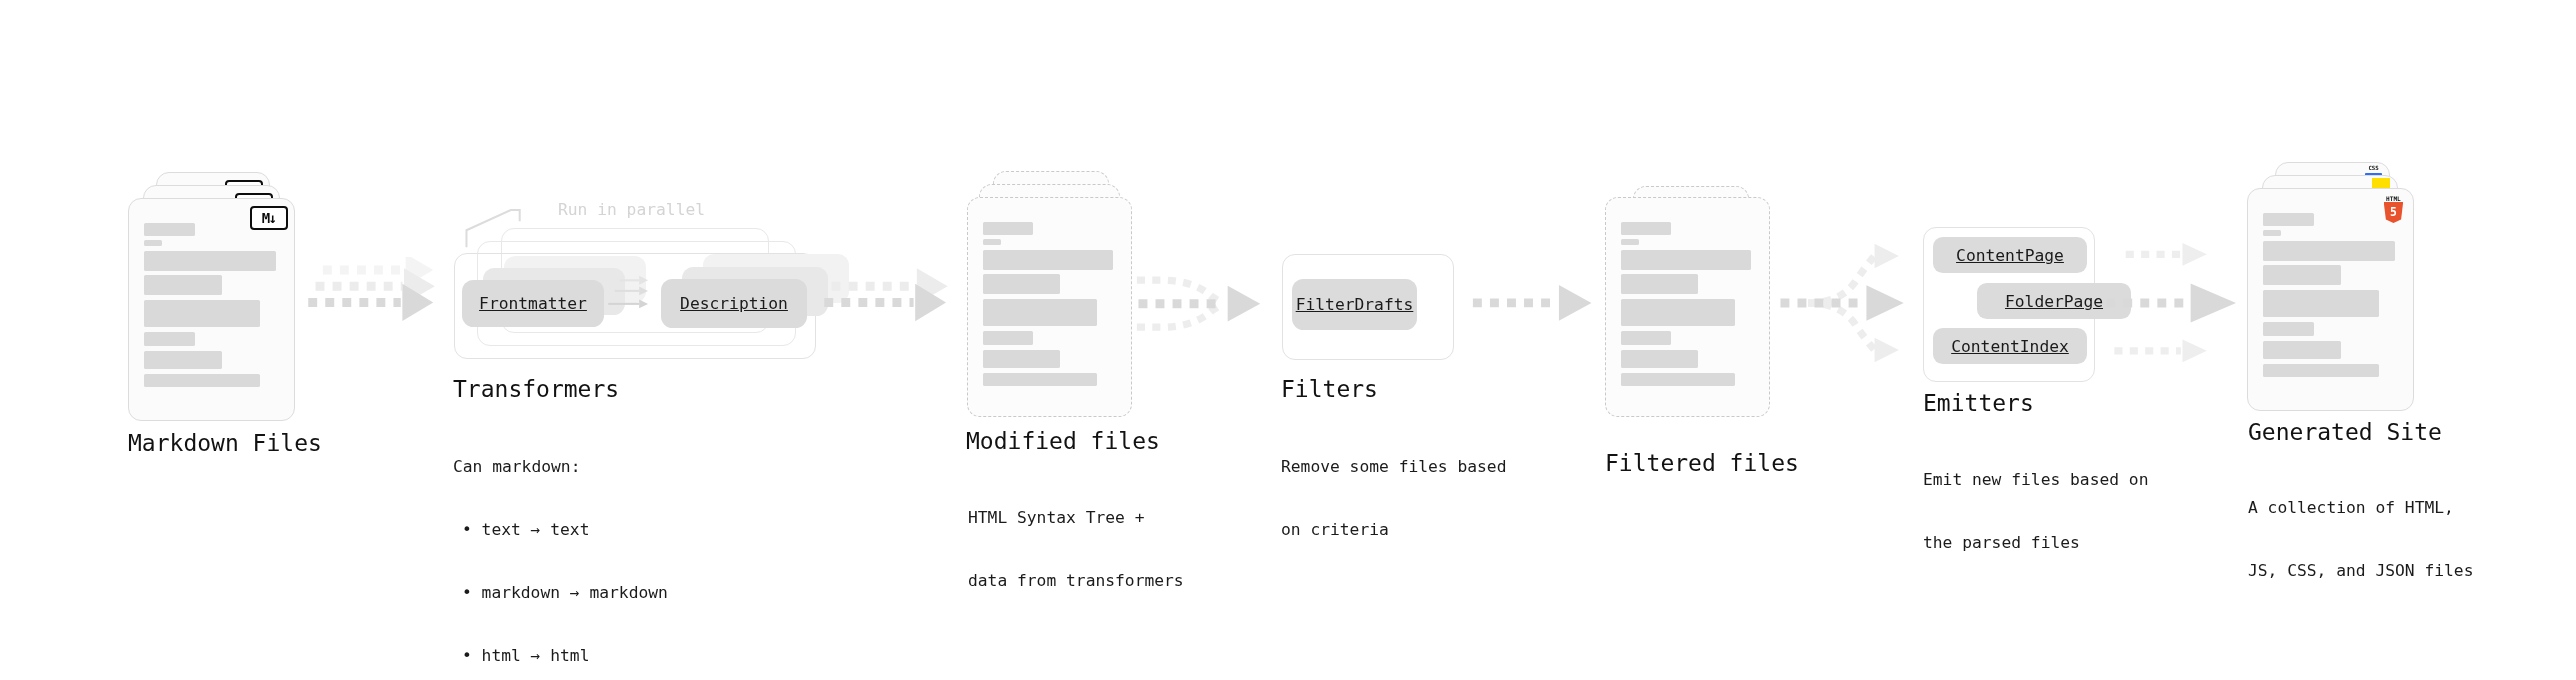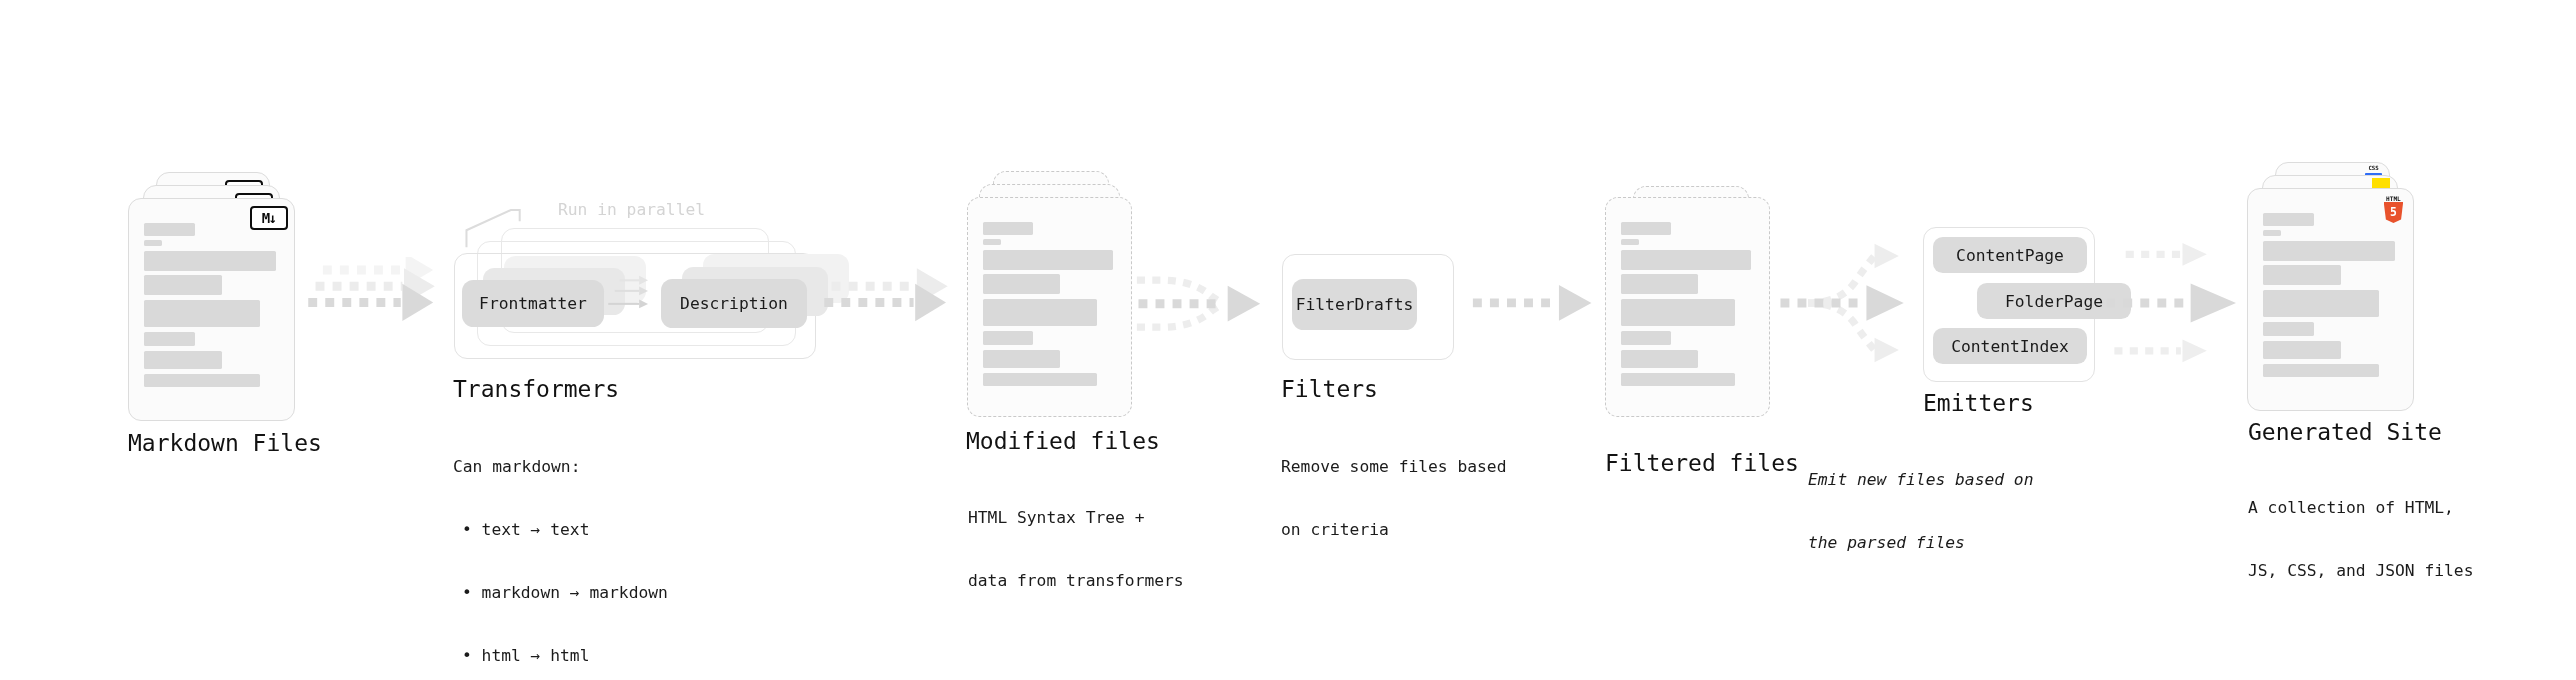--- a/index.html
+++ b/index.html
@@ -14,21 +14,21 @@
   .md-badge{position:absolute;top:6.5px;right:6.5px;width:34px;height:20.3px;background:#ffffff;
             border:2.4px solid #0d0d0d;border-radius:4.1px;display:flex;align-items:center;
             justify-content:center;font-weight:700;font-size:14px;letter-spacing:-1.6px;color:#0d0d0d;}
   .bars{position:absolute;left:14.6px;right:18px;top:24.4px;display:flex;flex-direction:column;gap:4.9px;}
   .bar{background:#d9d9d9;border-radius:1.6px;}
 
   
   .outline-box{position:absolute;border:1.6px solid #e2e2e2;border-radius:13px;box-sizing:border-box;}
   .outline-box.lighter{border-color:#e8e8e8;}
   .pill{position:absolute;background:#dbdbdb;border-radius:11.4px;display:flex;align-items:center;
-        justify-content:center;font-size:16.3px;color:#1a1a1a;white-space:pre;}
+        justify-content:center;font-size:16.3px;color:#1a1a1a;white-space:pre;text-decoration:underline;}
   .pill.ghost1{background:#e8e8e8;}
   .pill.ghost2{background:#f2f2f2;}
 
   
   .stage-label{position:absolute;font-size:23px;line-height:28px;font-weight:500;
                color:#121212;white-space:pre;}
   .stage-desc{position:absolute;font-size:16.3px;line-height:21px;color:#1b1b1b;white-space:pre;}
   .stage-desc .indent{padding-left:9px;}
   .note-label{position:absolute;font-size:16.3px;color:#d4d4d4;white-space:pre;}
 
@@ -203,21 +203,21 @@
     <polygon points="124,133 124,163 154,148" fill="#ededed"></polygon>
     <line x1="8" y1="90" x2="112" y2="90" stroke="#d9d9d9" stroke-width="11" stroke-dasharray="11 10"></line>
     <polygon points="114,68 114,112 160,90" fill="#d9d9d9"></polygon>
   </svg>
 
   <div class="outline-box" style="left:1923px;top:227px;width:172px;height:155px;"></div>
   <div class="pill" style="left:1933px;top:237px;width:154px;height:36px;border-radius:9.8px;">ContentPage</div>
   <div class="pill" style="left:1933px;top:283px;width:154px;height:36px;border-radius:9.8px;margin-left:44px;">FolderPage</div>
   <div class="pill" style="left:1933px;top:328px;width:154px;height:36px;border-radius:9.8px;">ContentIndex</div>
   <div class="stage-label" style="left:1923px;top:389px;">Emitters</div>
-  <div class="stage-desc" style="left:1808px;top:427px;font-style:italic;">
+  <div class="stage-desc" style="left:1923px;top:427px;">
     <div>Emit new files based on</div>
     <div>the parsed files</div>
   </div>
 
   <svg class="abs" style="left:2103px;top:238px;" width="146" height="130" viewBox="0 0 180 160">
     <g fill="#eeeeee" stroke="#eeeeee">
       <line x1="28" y1="20" x2="96" y2="20" stroke-width="9" stroke-dasharray="10 9"></line>
       <polygon points="98,6 98,34 128,20" stroke="none"></polygon>
     </g>
     <g fill="#d9d9d9" stroke="#d9d9d9">

